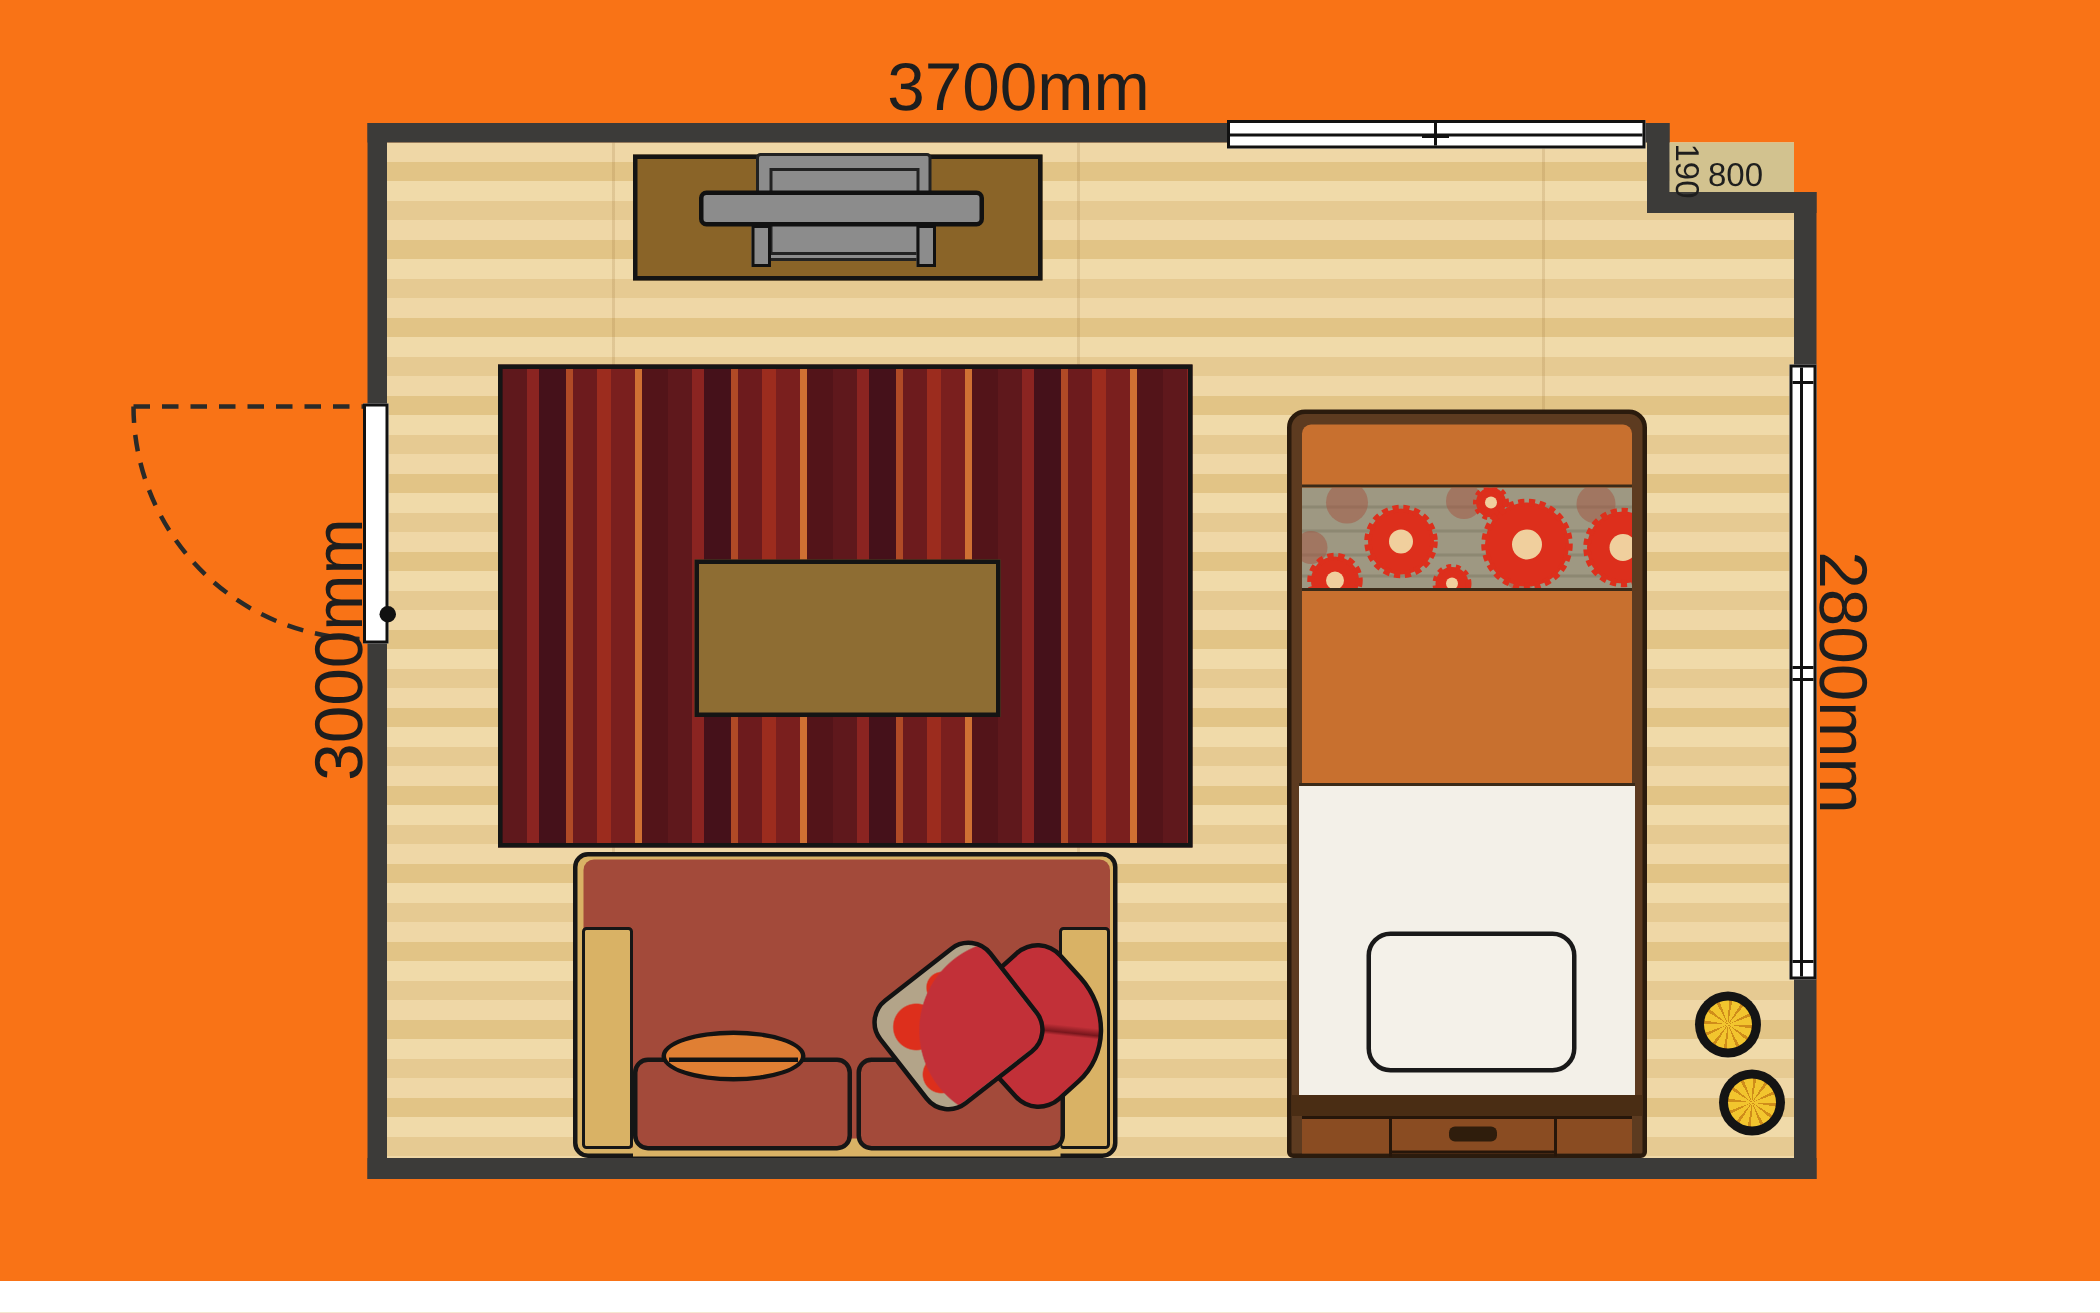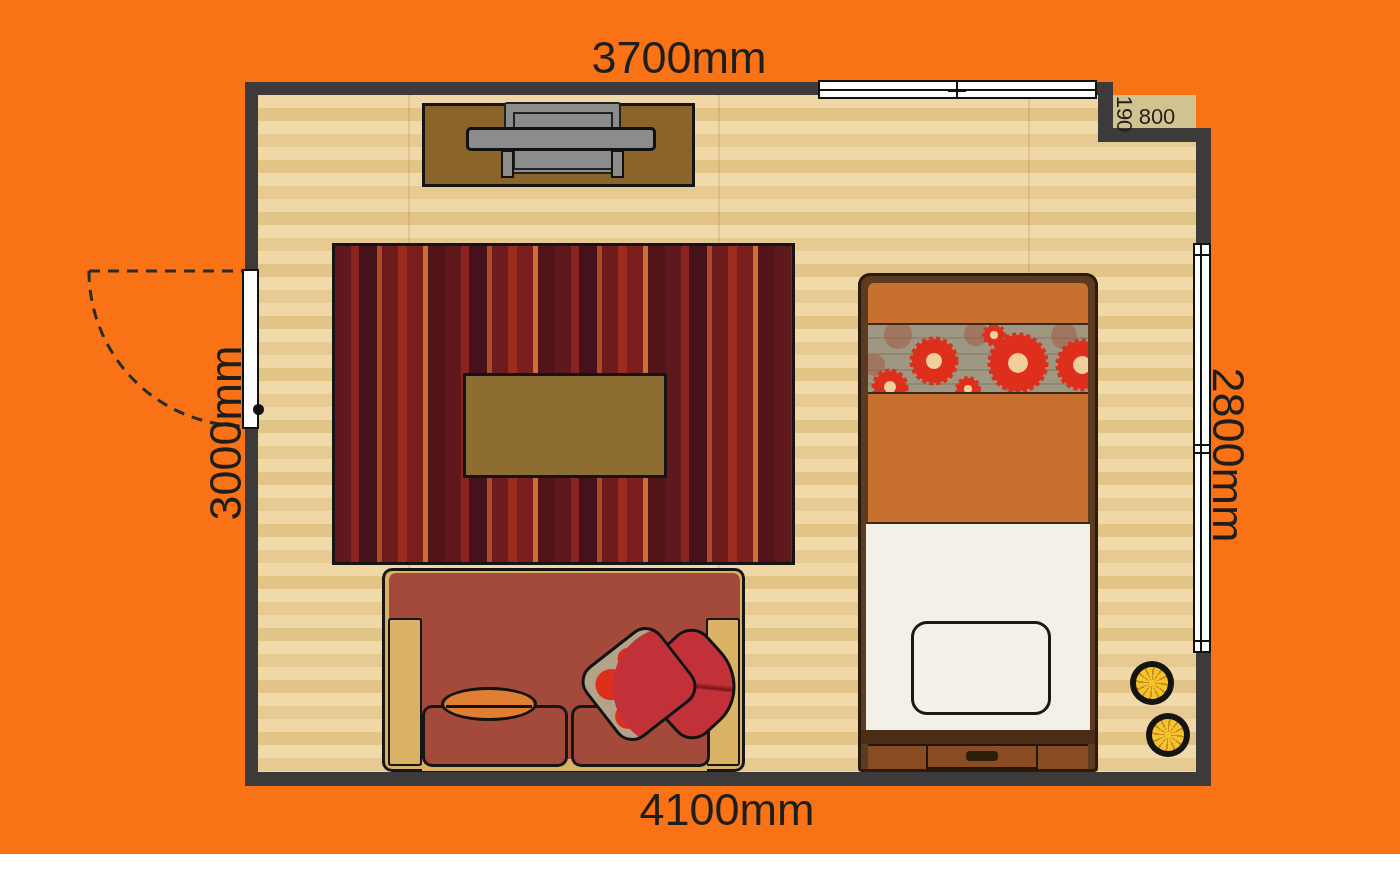--- a/index.html
+++ b/index.html
@@ -148,21 +148,20 @@
   <div class="winframe" style="left:242px;top:269px;width:17px;height:160px;"></div>
   <div class="abs" style="left:253px;top:404px;width:11px;height:11px;border-radius:50%;background:#111;"></div>
 
   <svg class="abs" style="left:60px;top:250px;" width="210" height="200" viewBox="0 0 210 200">
     <path d="M29,21 L182,21" fill="none" stroke="#2a2a28" stroke-width="3" stroke-dasharray="11 8"></path>
     <path d="M29,21 A155,155 0 0 0 184,176" fill="none" stroke="#2a2a28" stroke-width="3" stroke-dasharray="11 8"></path>
   </svg>
 
   <div class="dimlabel" style="left:479px;top:34px;width:400px;">3700mm</div>
 
-  <div class="dimlabel" style="left:527px;top:786px;width:400px;">4100mm</div>
 
   <div class="dimlabel" style="left:126px;top:409px;width:200px;height:48px;transform:rotate(-90deg);">3000mm</div>
 
   <div class="dimlabel" style="left:1128px;top:431px;width:200px;height:48px;transform:rotate(90deg);">2800mm</div>
 
   <div class="dimsmall" style="left:1084px;top:101px;width:80px;height:26px;transform:rotate(90deg);">190</div>
 
   <div class="dimsmall" style="left:1112px;top:104px;width:90px;height:26px;">800</div>
 
 </div>

